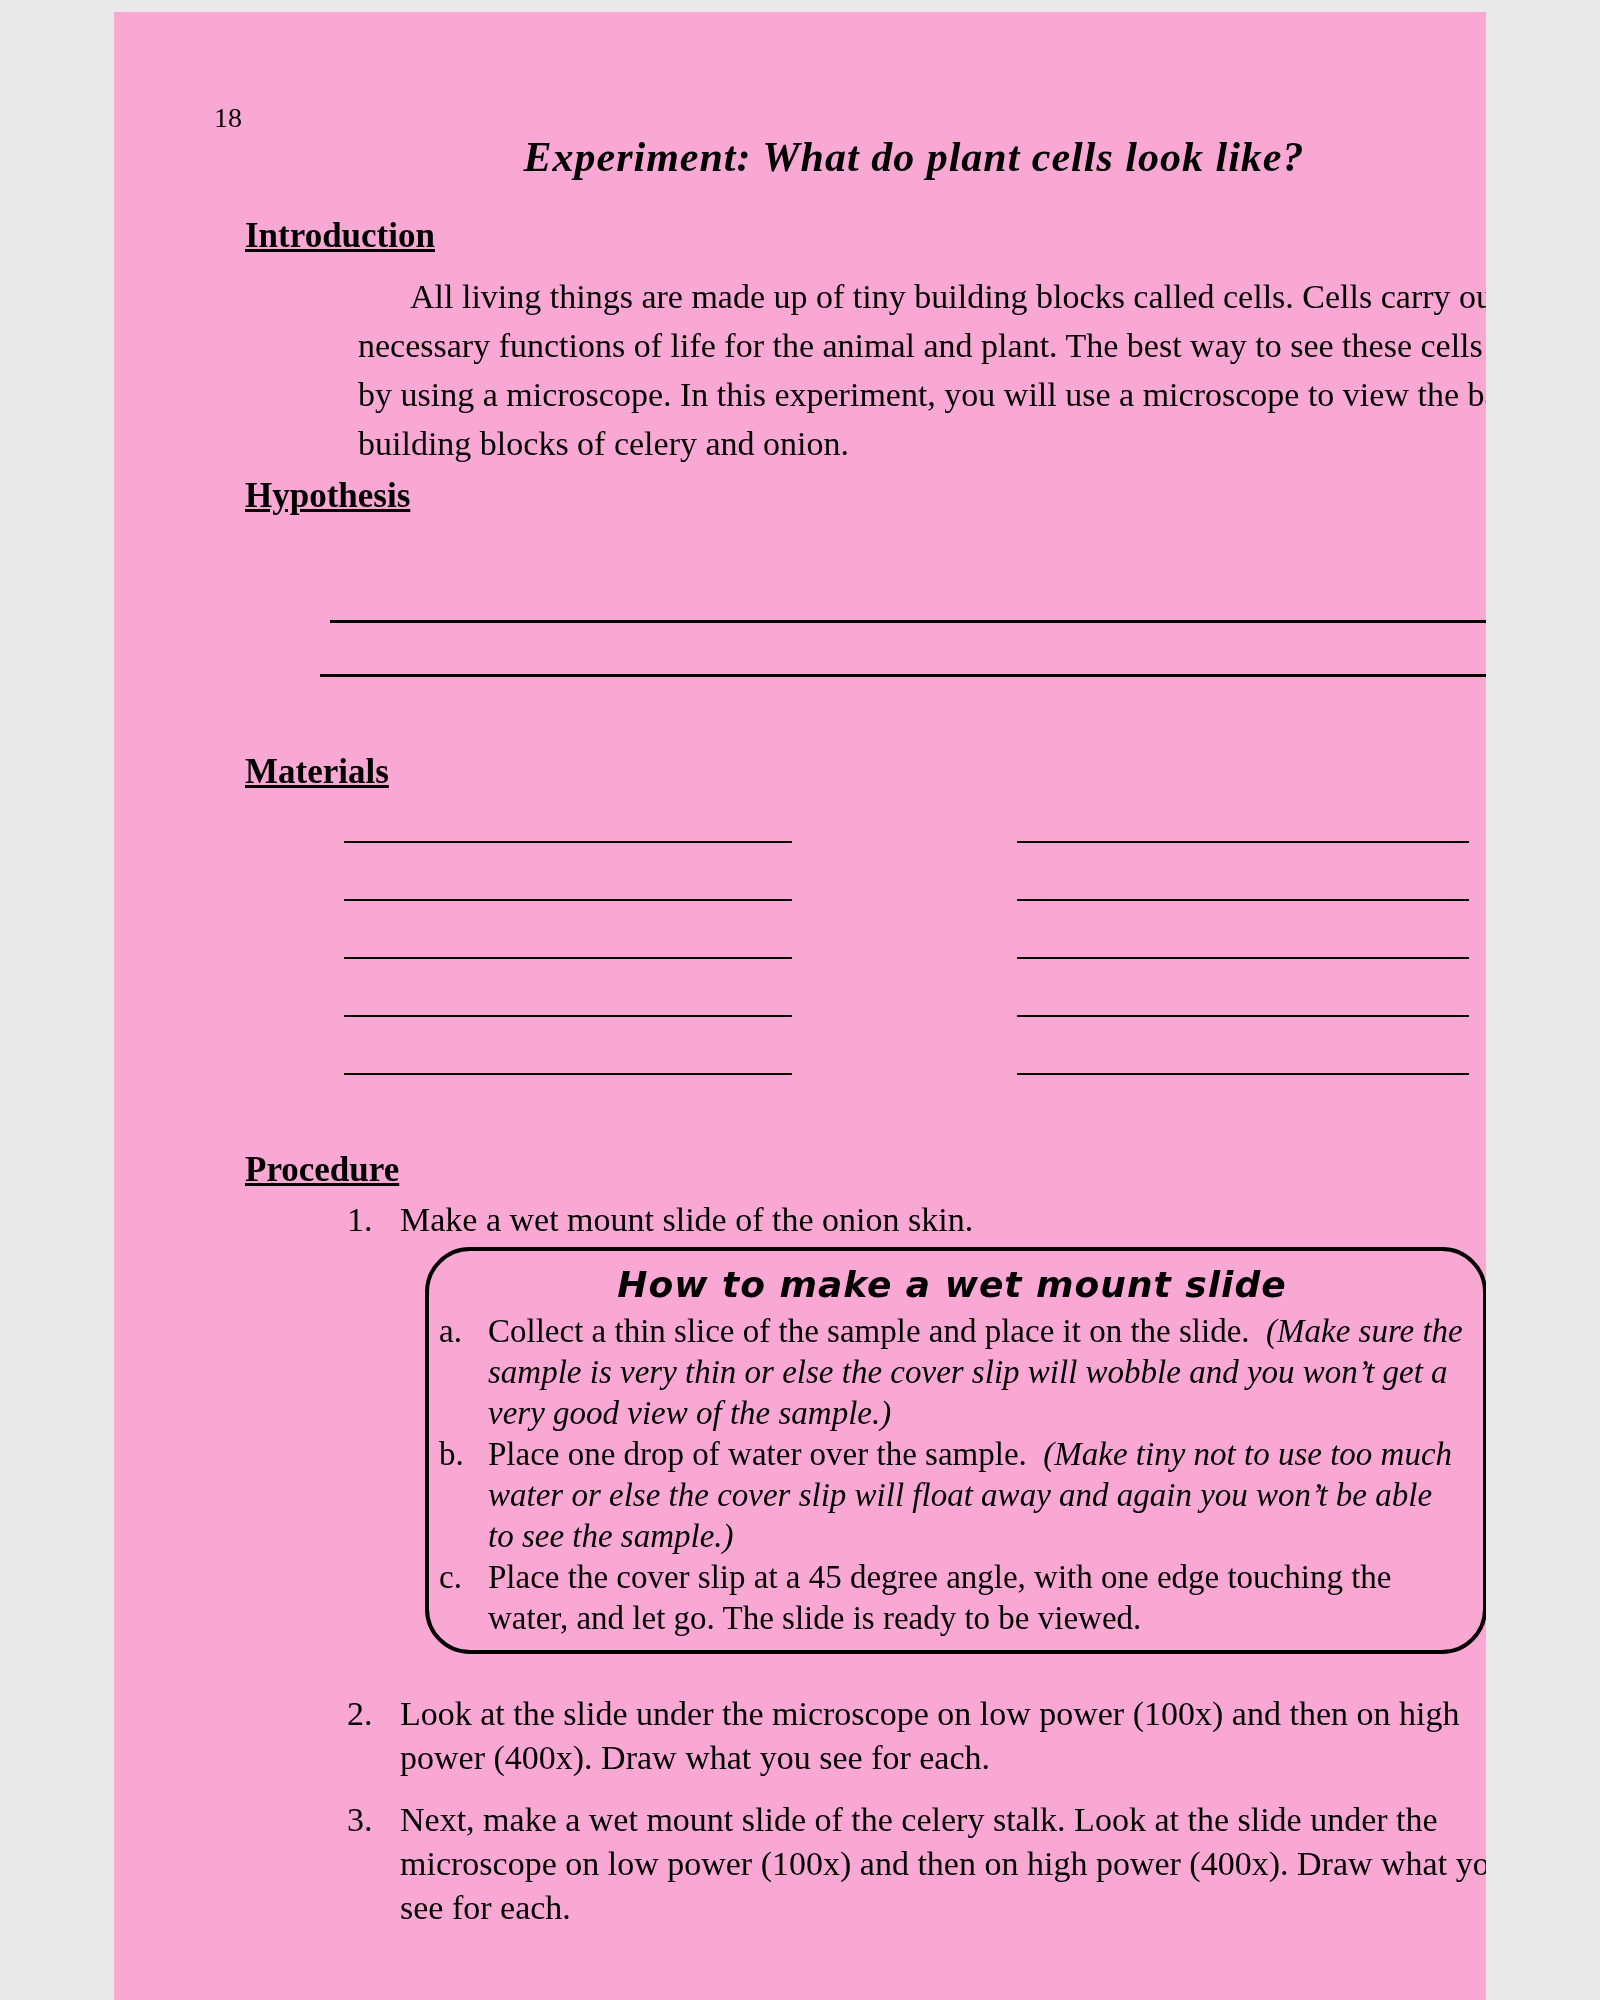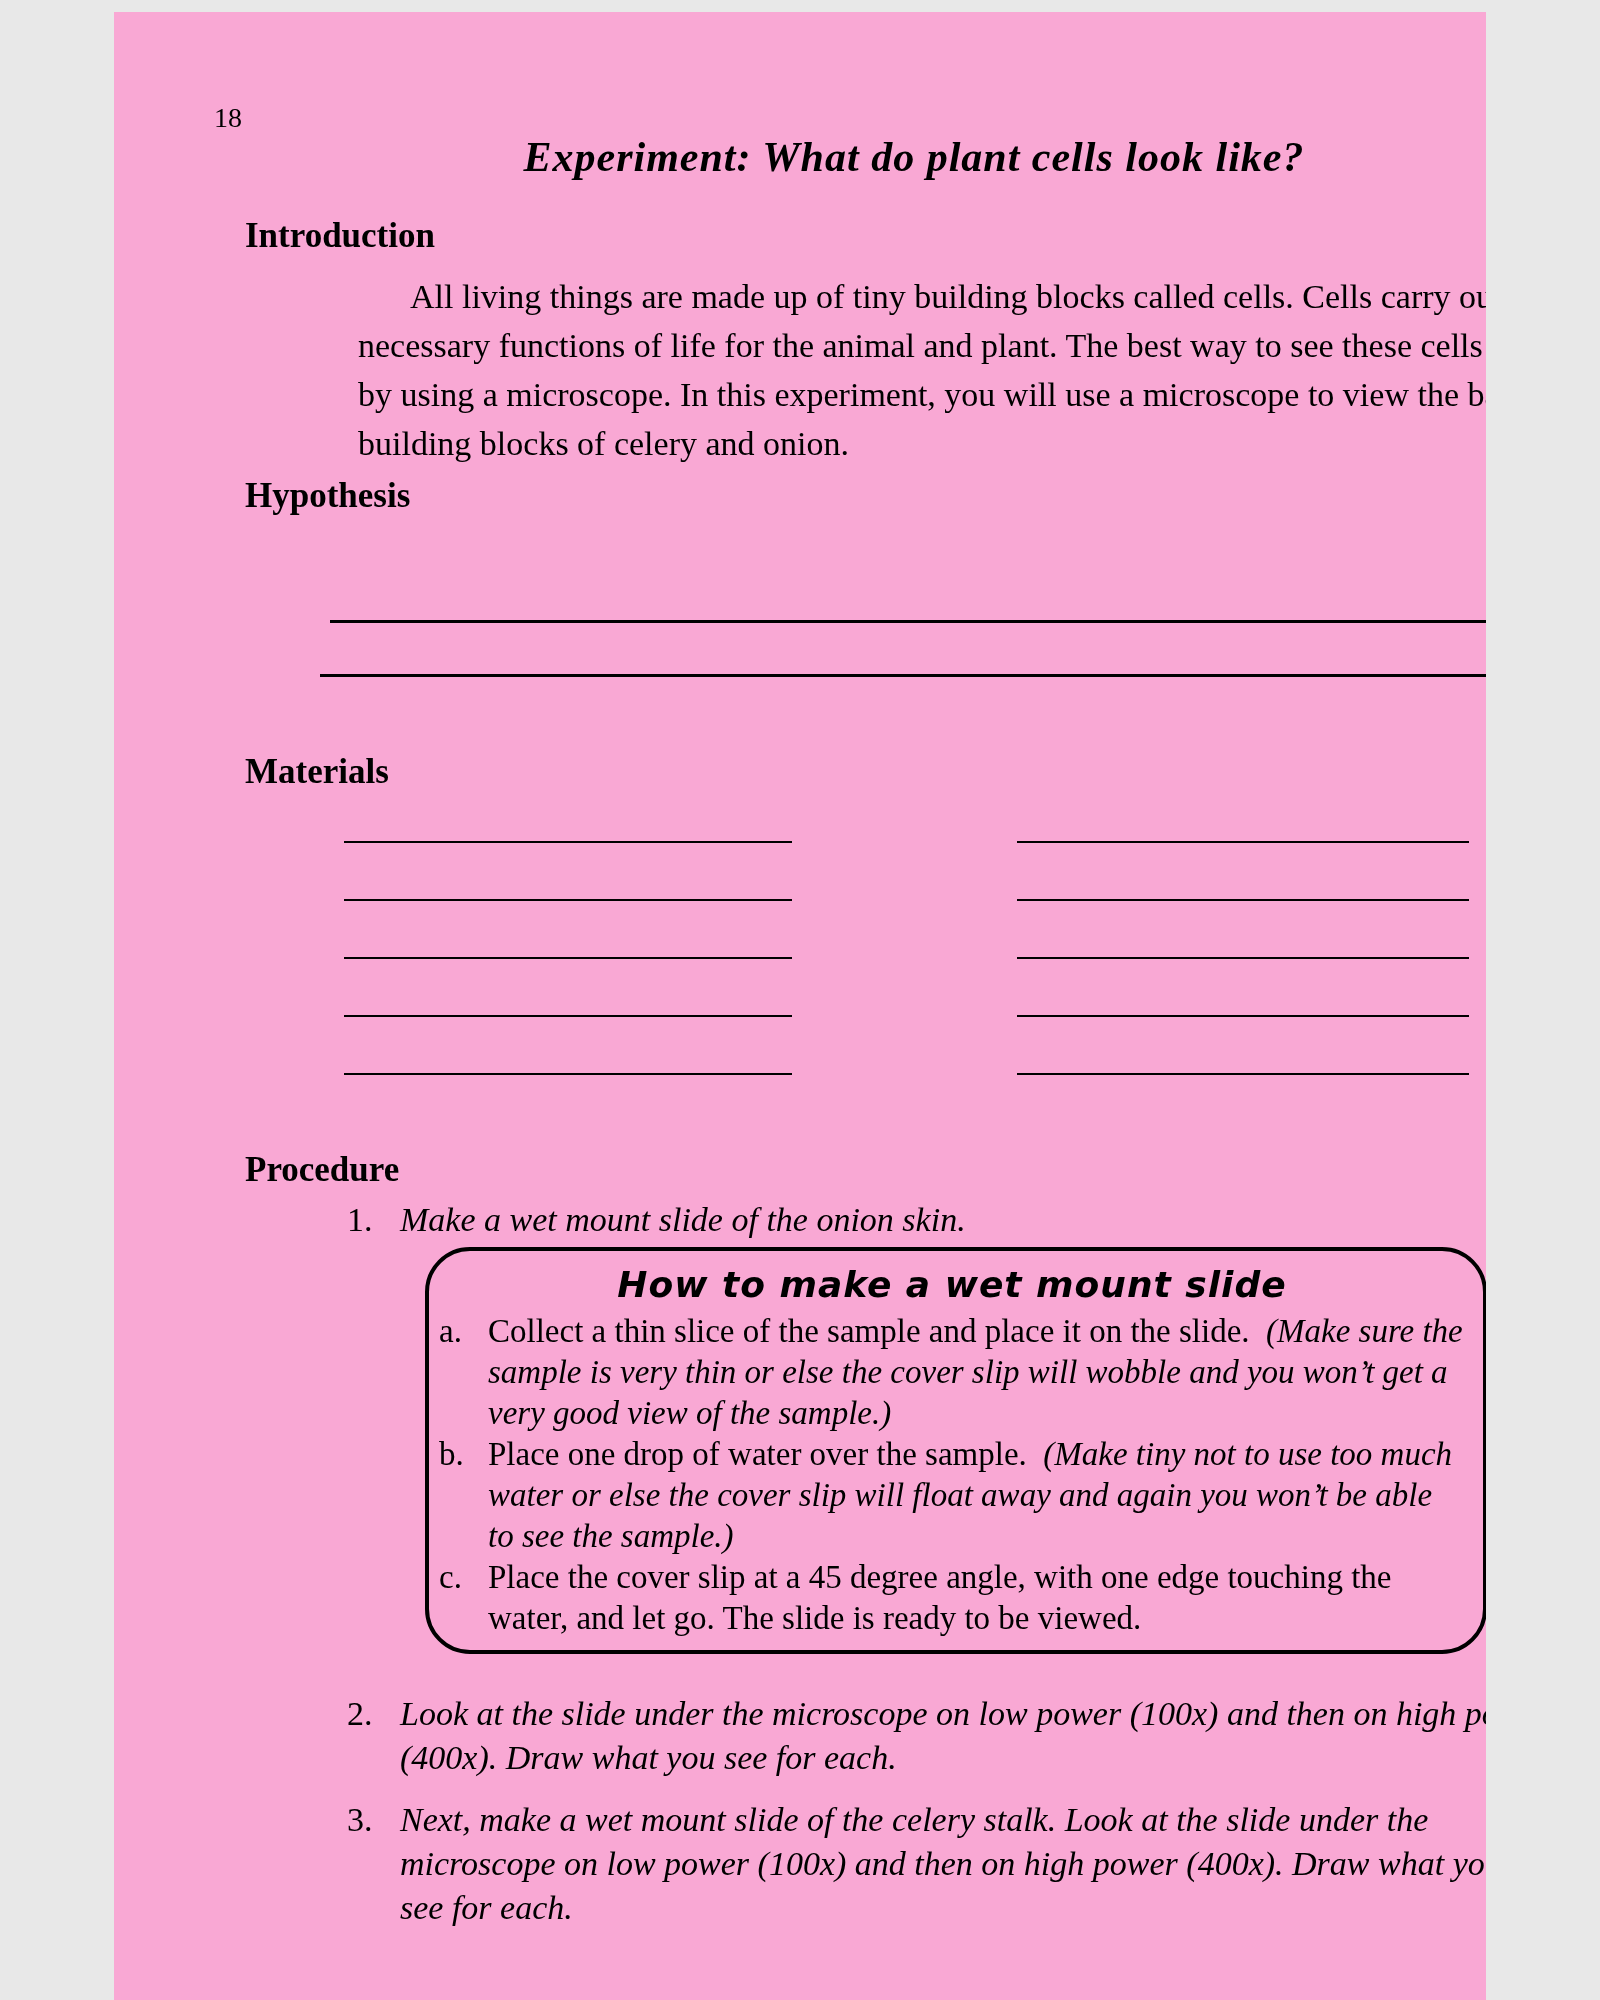--- a/index.html
+++ b/index.html
@@ -36,20 +36,21 @@
     font-size: 42px;
     letter-spacing: 1px;
     line-height: 1.1;
   }
   .section-heading {
     position: absolute;
     left: 131px;
     font-weight: bold;
     font-size: 35px;
     line-height: 1;
+    text-decoration: underline;
   }
   .heading-introduction { top: 206px; }
   .heading-hypothesis   { top: 466px; }
   .heading-materials    { top: 742px; }
   .heading-procedure    { top: 1140px; }
 
   .intro-body {
     position: absolute;
     left: 244px;
     top: 260px;
@@ -111,21 +112,20 @@
   .step-1 { top: 1186px; }
   .step-2 { top: 1680px; }
   .step-3 { top: 1786px; }
   .step-number {
     flex: none;
     width: 53px;
   }
   .step-text {
     flex: 1;
     padding-right: 10px;
-    font-style: italic;
   }
 
   .howto-box {
     position: absolute;
     left: 311px;
     top: 1235px;
     width: 1062px;
     height: 407px;
     box-sizing: border-box;
     border: 4px solid #000;

